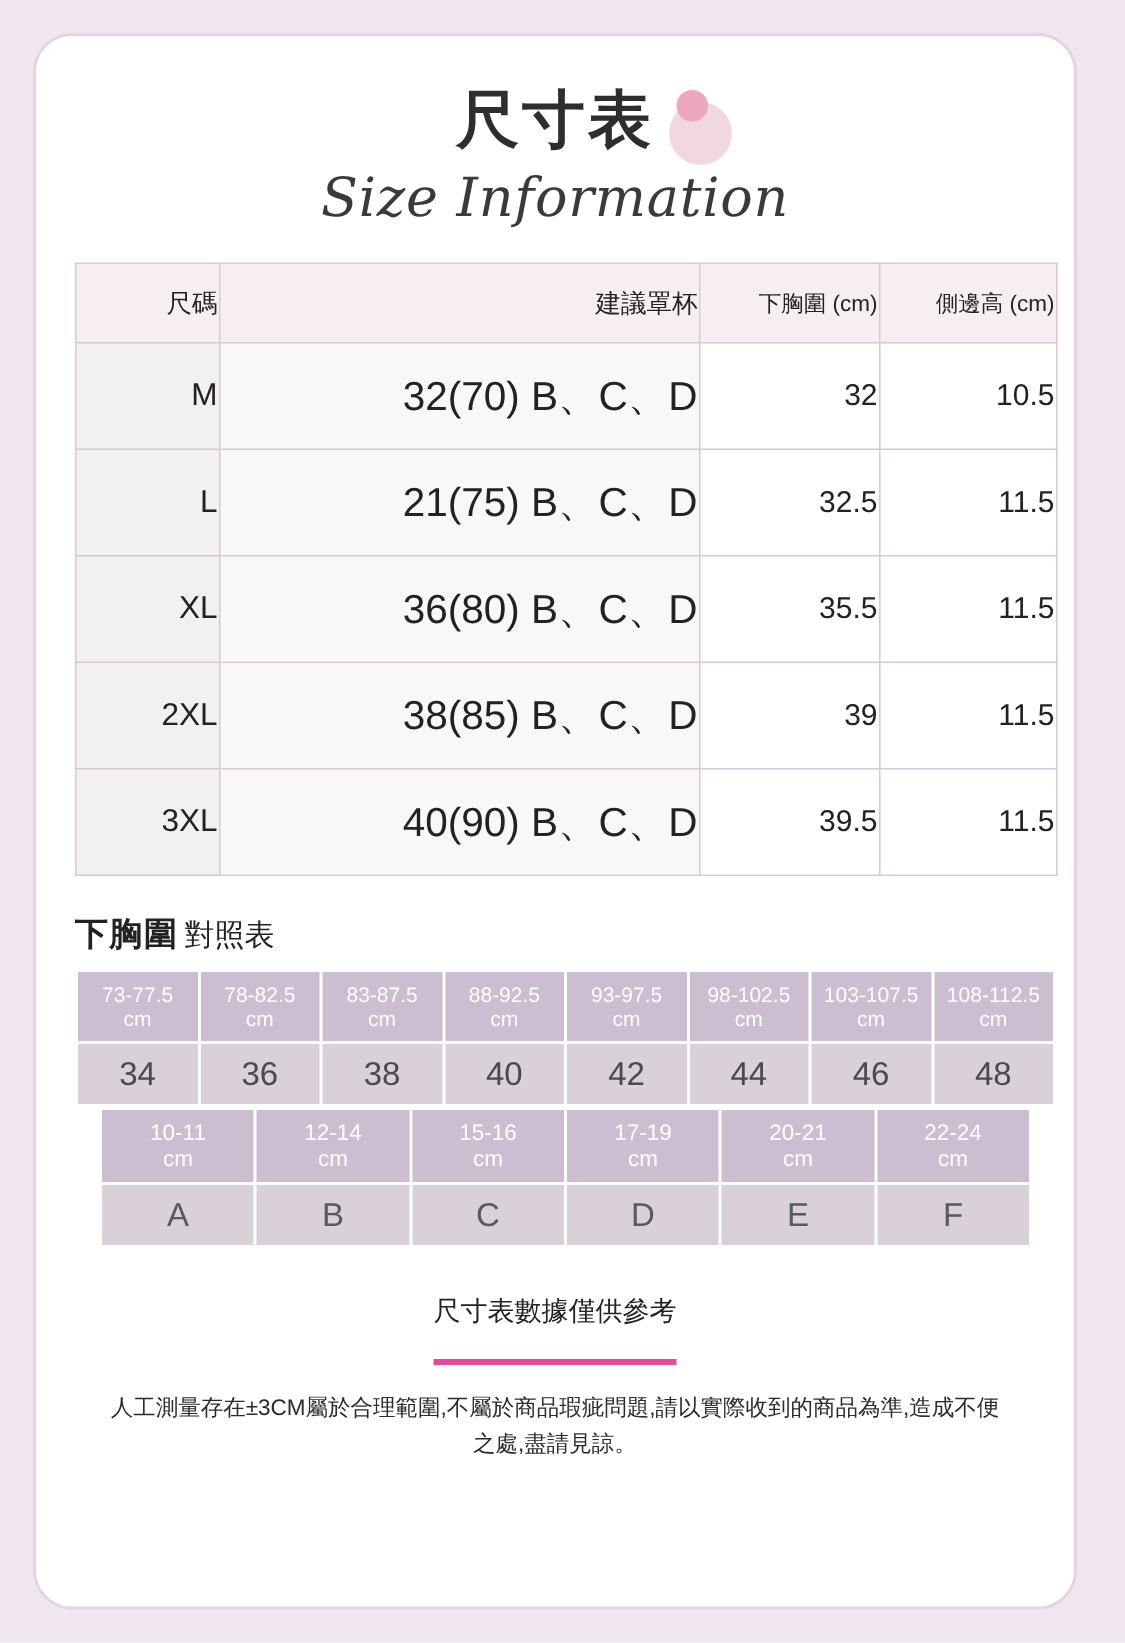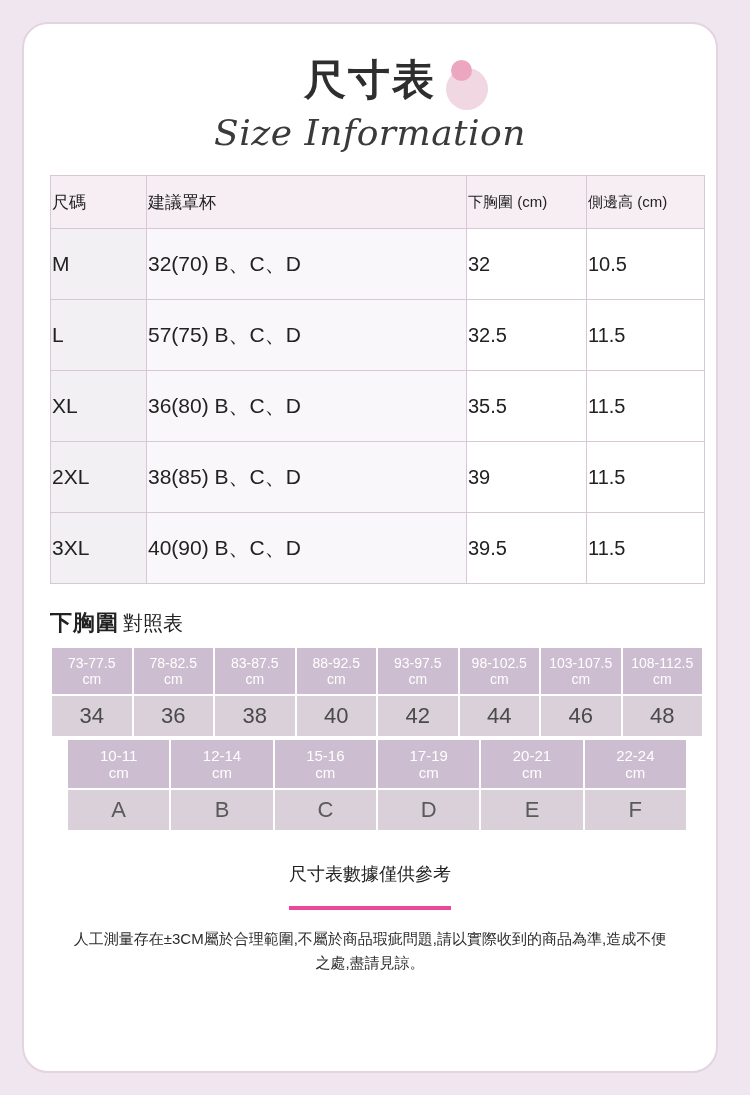--- a/index.html
+++ b/index.html
@@ -74,21 +74,21 @@
 
   
   table.main {
     margin-top: 22px;
     border-collapse: collapse;
     width: 654px;
     table-layout: fixed;
   }
   table.main th, table.main td {
     border: 1px solid #d8c7d4;
-    text-align: left;
+    text-align: right;
     vertical-align: middle;
     color: #222;
   }
   table.main thead th {
     background: #f7eef4;
     height: 50px;
     font-weight: 400;
     font-size: 17px;
   }
   table.main thead th.small {
@@ -97,21 +97,21 @@
   table.main tbody td {
     height: 68px;
     font-size: 20px;
   }
   table.main tbody td.size-col {
     background: #f3f0f3;
     font-size: 21px;
   }
   table.main tbody td.cup-col {
     background: #faf7fa;
-    font-size: 21px;
+    font-size: 27px;
   }
   .col-size { width: 96px; }
   .col-cup { width: 320px; }
   .col-under { width: 120px; }
   .col-side { width: 118px; }
 
   
   .section-head {
     margin-top: 24px;
     margin-bottom: 8px;
@@ -218,21 +218,21 @@
       </thead>
       <tbody>
         <tr>
           <td class="size-col">M</td>
           <td class="cup-col">32(70) B、C、D</td>
           <td>32</td>
           <td>10.5</td>
         </tr>
         <tr>
           <td class="size-col">L</td>
-          <td class="cup-col">57(75) B、C、D</td>
+          <td class="cup-col">21(75) B、C、D</td>
           <td>32.5</td>
           <td>11.5</td>
         </tr>
         <tr>
           <td class="size-col">XL</td>
           <td class="cup-col">36(80) B、C、D</td>
           <td>35.5</td>
           <td>11.5</td>
         </tr>
         <tr>

